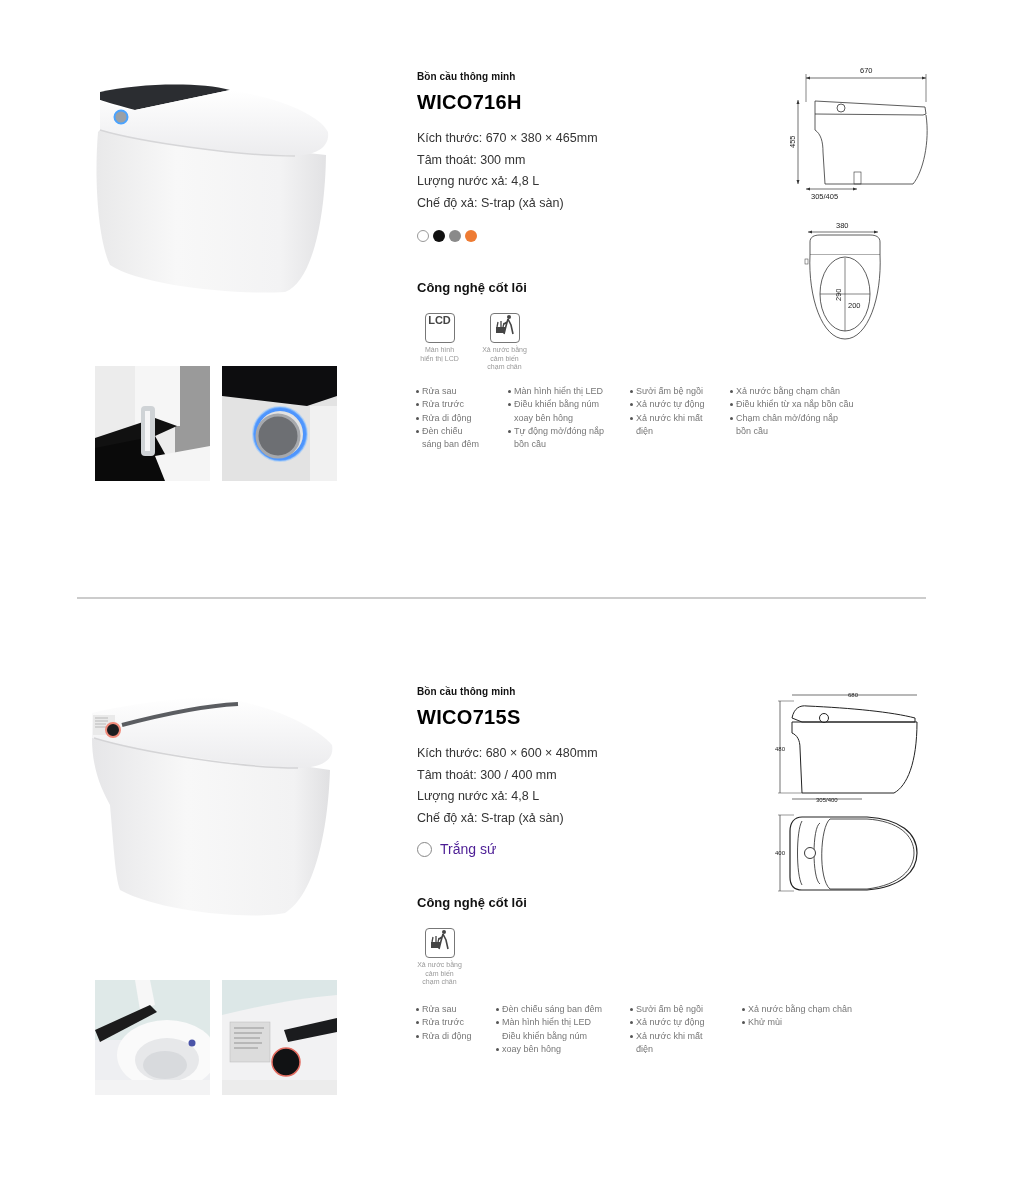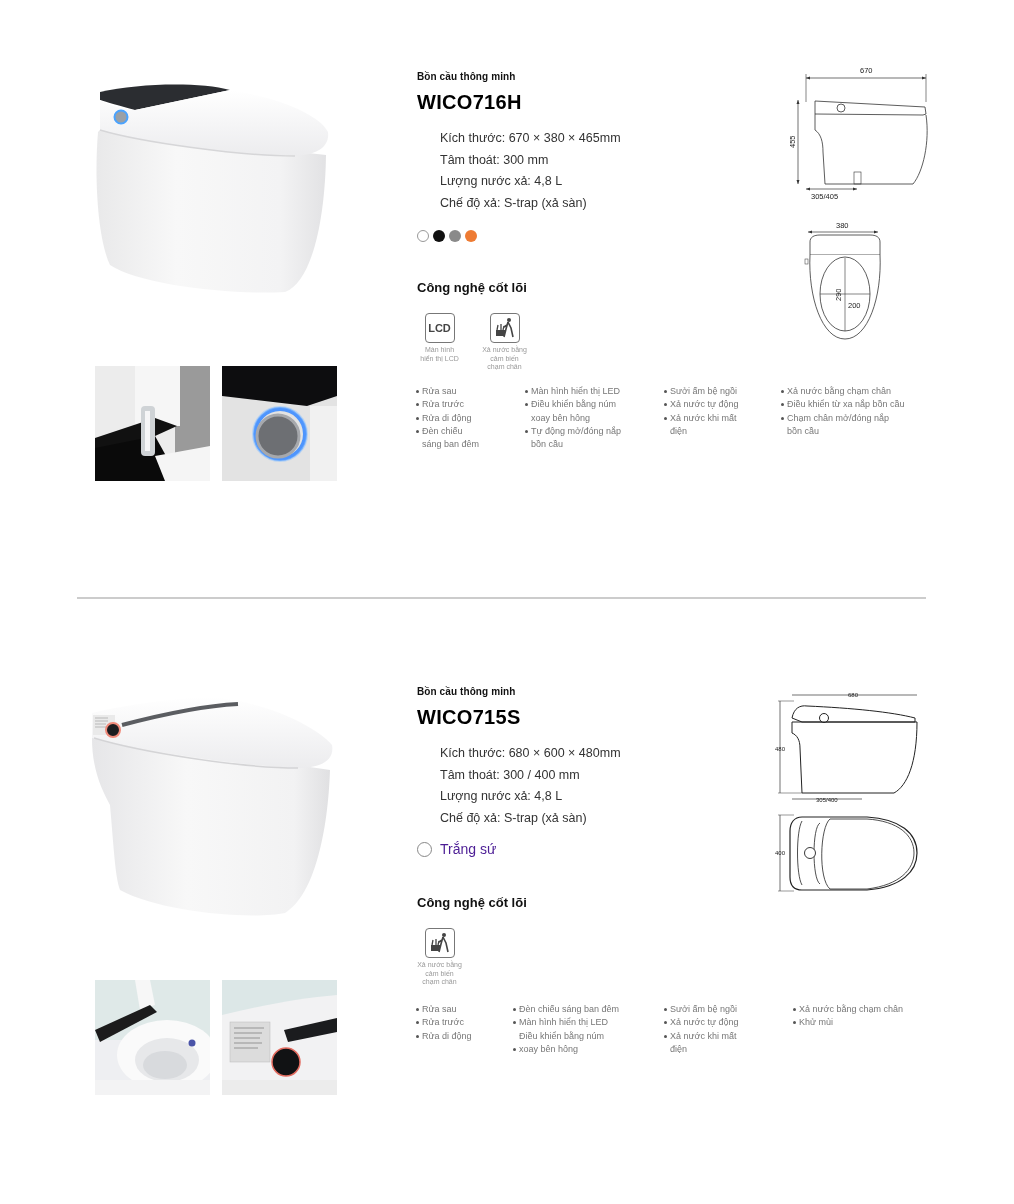--- a/index.html
+++ b/index.html
@@ -18,43 +18,43 @@
   .p1 .thumb.t1 { left: 95px; top: 366px; }
   .p1 .thumb.t2 { left: 222px; top: 366px; }
   .p2 .thumb.t1 { left: 95px; top: 365px; }
   .p2 .thumb.t2 { left: 222px; top: 365px; }
 
   .info { position: absolute; left: 417px; width: 340px; }
   .p1 .info { top: 68px; }
   .p2 .info { top: 68px; }
   .subtitle { font-weight: bold; font-size: 10px; color: #111; letter-spacing: 0.1px; line-height: 18px; }
   .model { font-weight: bold; font-size: 20px; color: #000; letter-spacing: 0.3px; line-height: 28px; margin-top: 2px; }
-  .specs { margin-top: 12px; margin-left: 23px; }
+  .specs { margin-top: 12px; }
   .spec { font-size: 12.5px; color: #333; line-height: 21.5px; }
 
   .swatches { display: flex; gap: 4px; margin-top: 16px; }
   .swatch { width: 12px; height: 12px; border-radius: 50%; cursor: pointer; }
 
   .color-option { display: flex; align-items: center; gap: 8px; margin-top: 12px; cursor: pointer; }
   .radio { width: 15px; height: 15px; border-radius: 50%; border: 1.3px solid #888; background: #fff; }
   .radio-label { font-size: 14px; color: #4c1d95; }
 
   .tech-title { position: absolute; left: 417px; font-weight: bold; font-size: 13px; color: #111; }
   .p1 .tech-title { top: 280px; }
   .p2 .tech-title { top: 280px; }
 
   .tech-icons { position: absolute; left: 412px; display: flex; gap: 10px; }
   .p1 .tech-icons { top: 313px; }
   .p2 .tech-icons { top: 313px; }
   .tech-item { width: 55px; display: flex; flex-direction: column; align-items: center; }
-  .tech-box { width: 30px; height: 30px; border: 1.3px solid #777; border-radius: 4px; display: flex; align-items: center; justify-content: center; background: #fff; }
+  .tech-box { width: 30px; height: 30px; border: 1.3px solid #777; border-radius: 4px; display: flex; align-items: flex-start; justify-content: center; background: #fff; }
   .tech-box .lcd { font-weight: bold; font-size: 11px; color: #444; }
   .tech-label { font-size: 7px; color: #999; text-align: center; line-height: 8.5px; margin-top: 3px; }
 
-  .features { position: absolute; left: 416px; display: flex; font-size: 9px; color: #777; line-height: 13.3px; gap: 17px; }
+  .features { position: absolute; left: 416px; display: flex; font-size: 9px; color: #777; line-height: 13.3px; }
   .p1 .features { top: 385px; }
   .p2 .features { top: 388px; }
   .fcol { padding-right: 8px; }
   .fitem { position: relative; padding-left: 6px; }
   .fitem.bullet::before { content: ""; position: absolute; left: 0; top: 5px; width: 3px; height: 3px; border-radius: 50%; background: #555; }
 
   .diagram { position: absolute; }
 
   .divider { position: absolute; left: 77px; top: 597px; width: 849px; height: 2px; background: #cccccc; }
 </style>

